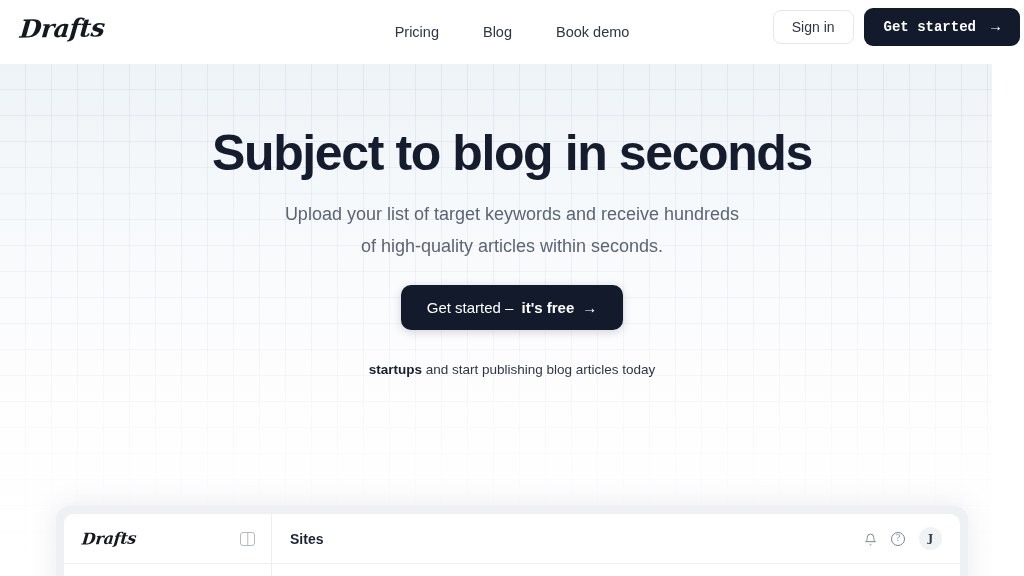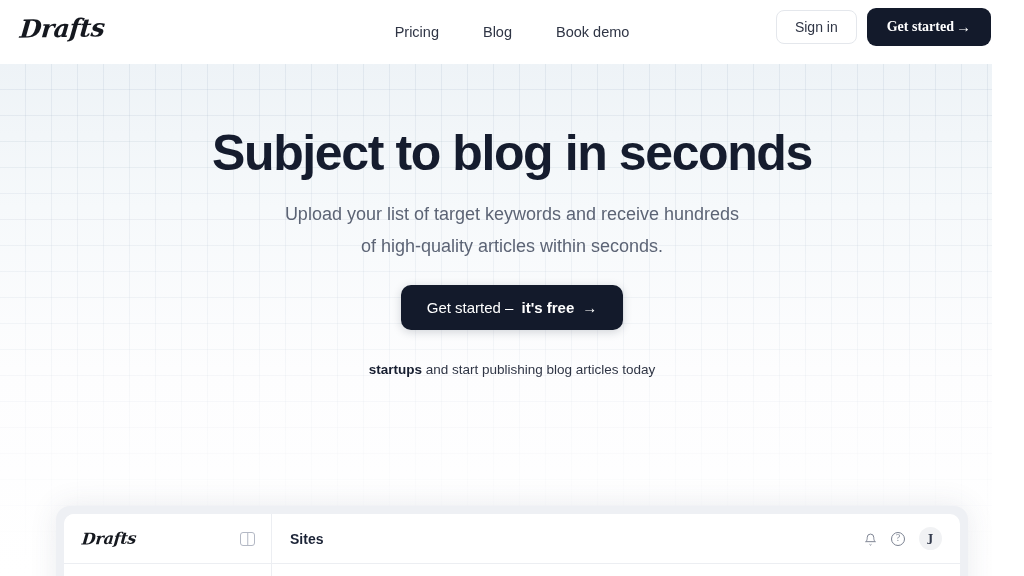--- a/index.html
+++ b/index.html
@@ -63,21 +63,21 @@
 
   .nav-link {
     font-size: 14.5px;
     color: #2f3545;
     text-decoration: none;
     white-space: nowrap;
   }
 
   .nav-actions {
     position: absolute;
-    right: 33px;
+    right: 4px;
     top: 0;
     height: 54px;
     display: flex;
     align-items: center;
     gap: 10px;
   }
 
   .btn-signin {
     display: flex;
     align-items: center;
@@ -90,30 +90,30 @@
     font-size: 14px;
     color: #2f3545;
     font-family: "Liberation Sans", sans-serif;
     cursor: pointer;
   }
 
   .btn-getstarted {
     display: flex;
     align-items: center;
     justify-content: center;
-    gap: 2px;
+    gap: 15px;
     height: 38px;
     padding: 0 20px;
     border: none;
     border-radius: 9px;
     background: #131a2b;
     color: #ffffff;
     font-size: 14px;
     font-weight: 700;
-    font-family: Liberation Serif, serif;
+    font-family: Liberation Mono, monospace;
     cursor: pointer;
     white-space: nowrap;
   }
 
   .arrow { font-size: 15px; line-height: 1; }
 
   
   .hero {
     position: absolute;
     top: 64px; left: 0;

